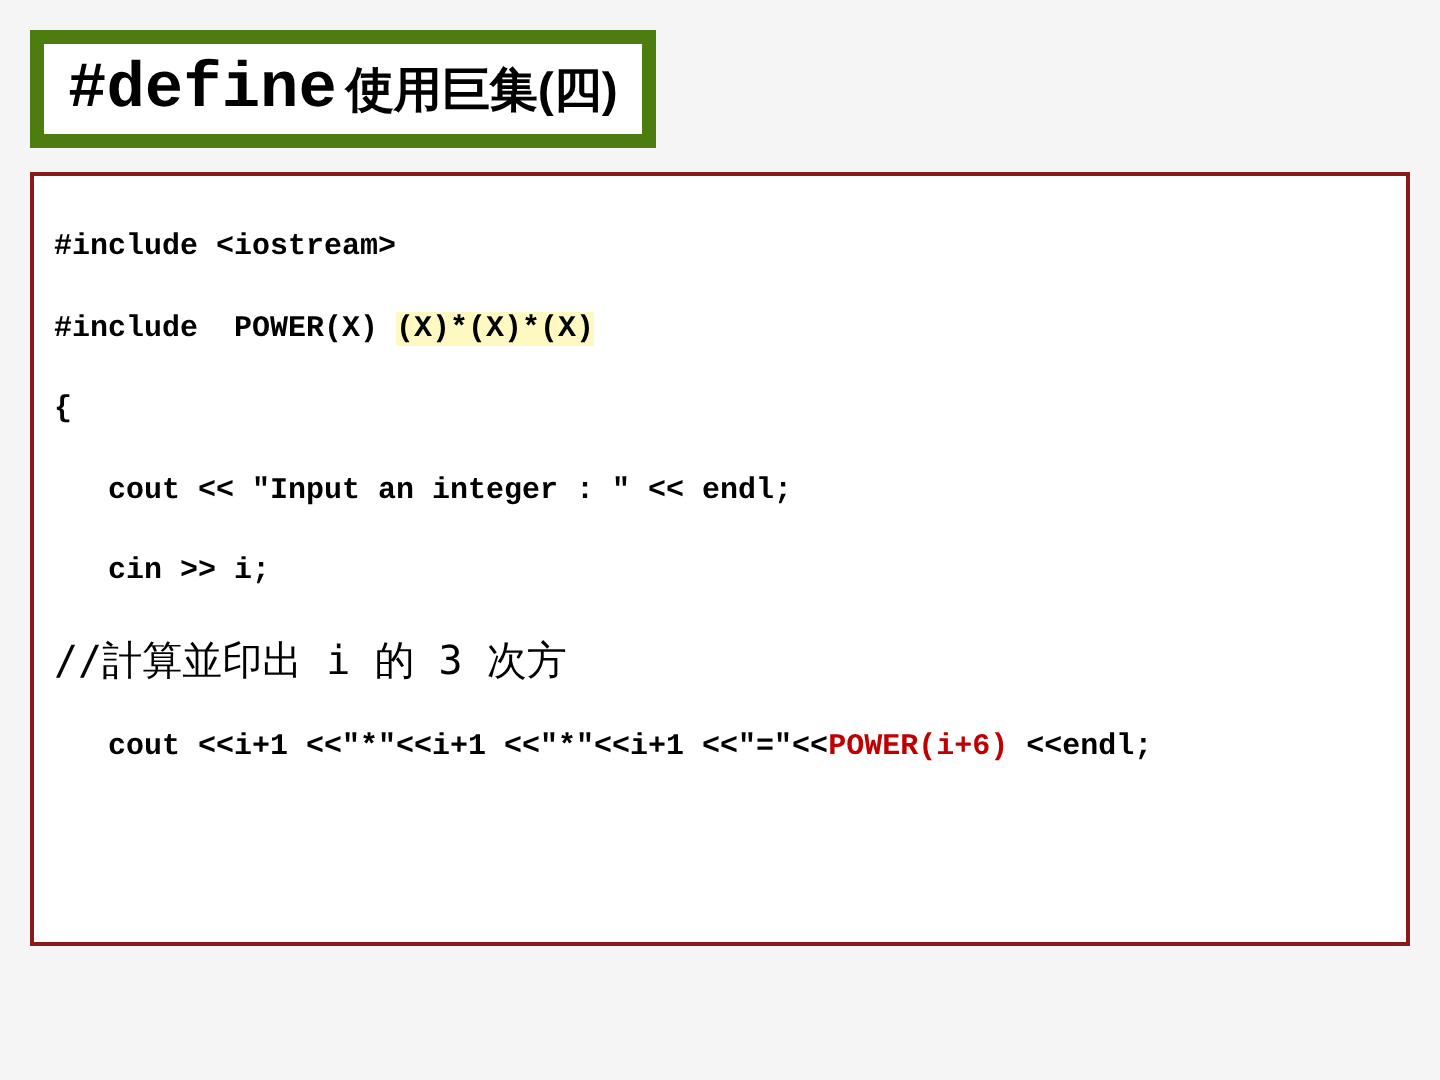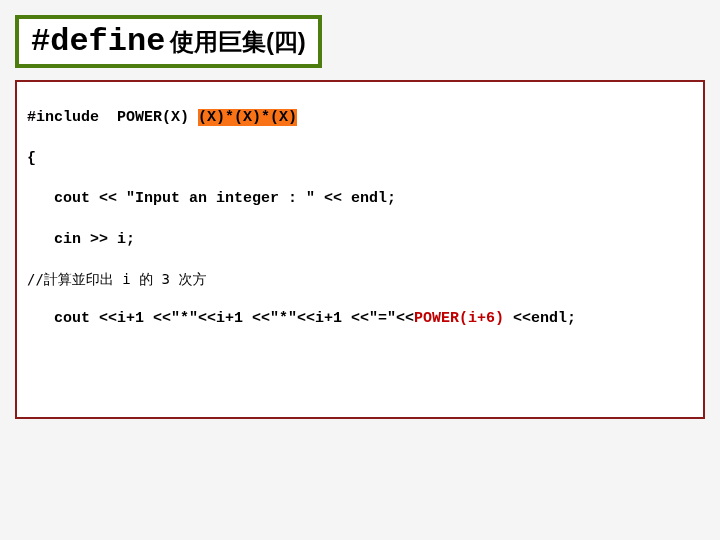--- a/index.html
+++ b/index.html
@@ -5,21 +5,21 @@
     body {
       margin: 0;
       padding: 15px;
       font-family: "Microsoft JhengHei", "PMingLiU", sans-serif;
       background: #f5f5f5;
       width: 720px;
       height: 540px;
       box-sizing: border-box;
     }
     .title-box {
-      border: 4px solid #4d7c0f;
+      border: 7px solid #4d7c0f;
       background: white;
       padding: 4px 12px;
       display: inline-block;
       margin-bottom: 12px;
     }
     .title-main {
       font-family: "Courier New", monospace;
       font-size: 32px;
       font-weight: bold;
       color: #000;
@@ -37,39 +37,40 @@
       font-family: "Courier New", monospace;
       font-weight: bold;
       font-size: 15px;
       line-height: 1.35;
       color: #000;
       margin-bottom: 14px;
       white-space: pre;
       position: relative;
     }
     .code-line { white-space: pre; }
-    .highlight { background: #f97316; text-align: right; }
+    .highlight { background: #fef9c3; text-align: right; }
     .red { color: #c00000; }
     .comment {
       font-family: "Microsoft JhengHei", "PMingLiU", monospace;
       font-weight: normal;
-      font-size: 14px;
+      font-size: 20px;
     }
   </style>
 </head>
 <body>
 
 
 
 <div class="title-box">
   <span class="title-main">#define</span>
   <span class="title-sub">使用巨集(四)</span>
 </div>
 
 <div class="code-box">
+<div class="code-line">#include &lt;iostream&gt;</div>
 <div class="code-line"><span>#include  POWER(X) </span><span class="highlight">(X)*(X)*(X)</span></div>
 <div class="code-line">{</div>
 <div class="code-line">   cout &lt;&lt; "Input an integer : " &lt;&lt; endl;</div>
 <div class="code-line">   cin &gt;&gt; i;</div>
 <div class="code-line comment">//計算並印出 i 的 3 次方</div>
 <div class="code-line"><span>   cout &lt;&lt;i+1 &lt;&lt;"*"&lt;&lt;i+1 &lt;&lt;"*"&lt;&lt;i+1 &lt;&lt;"="&lt;&lt;</span><span class="red">POWER(i+6)</span><span> &lt;&lt;endl;</span></div>
 
 
 
 </div>

